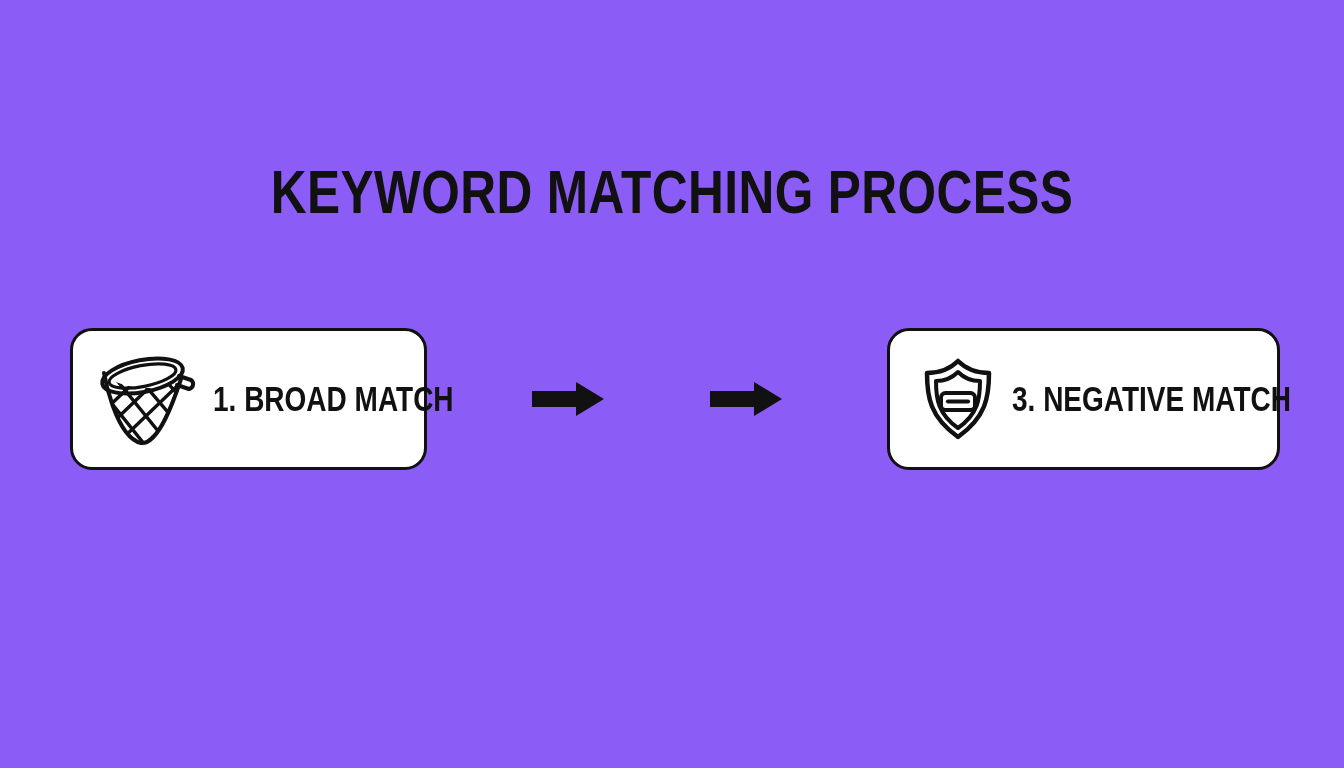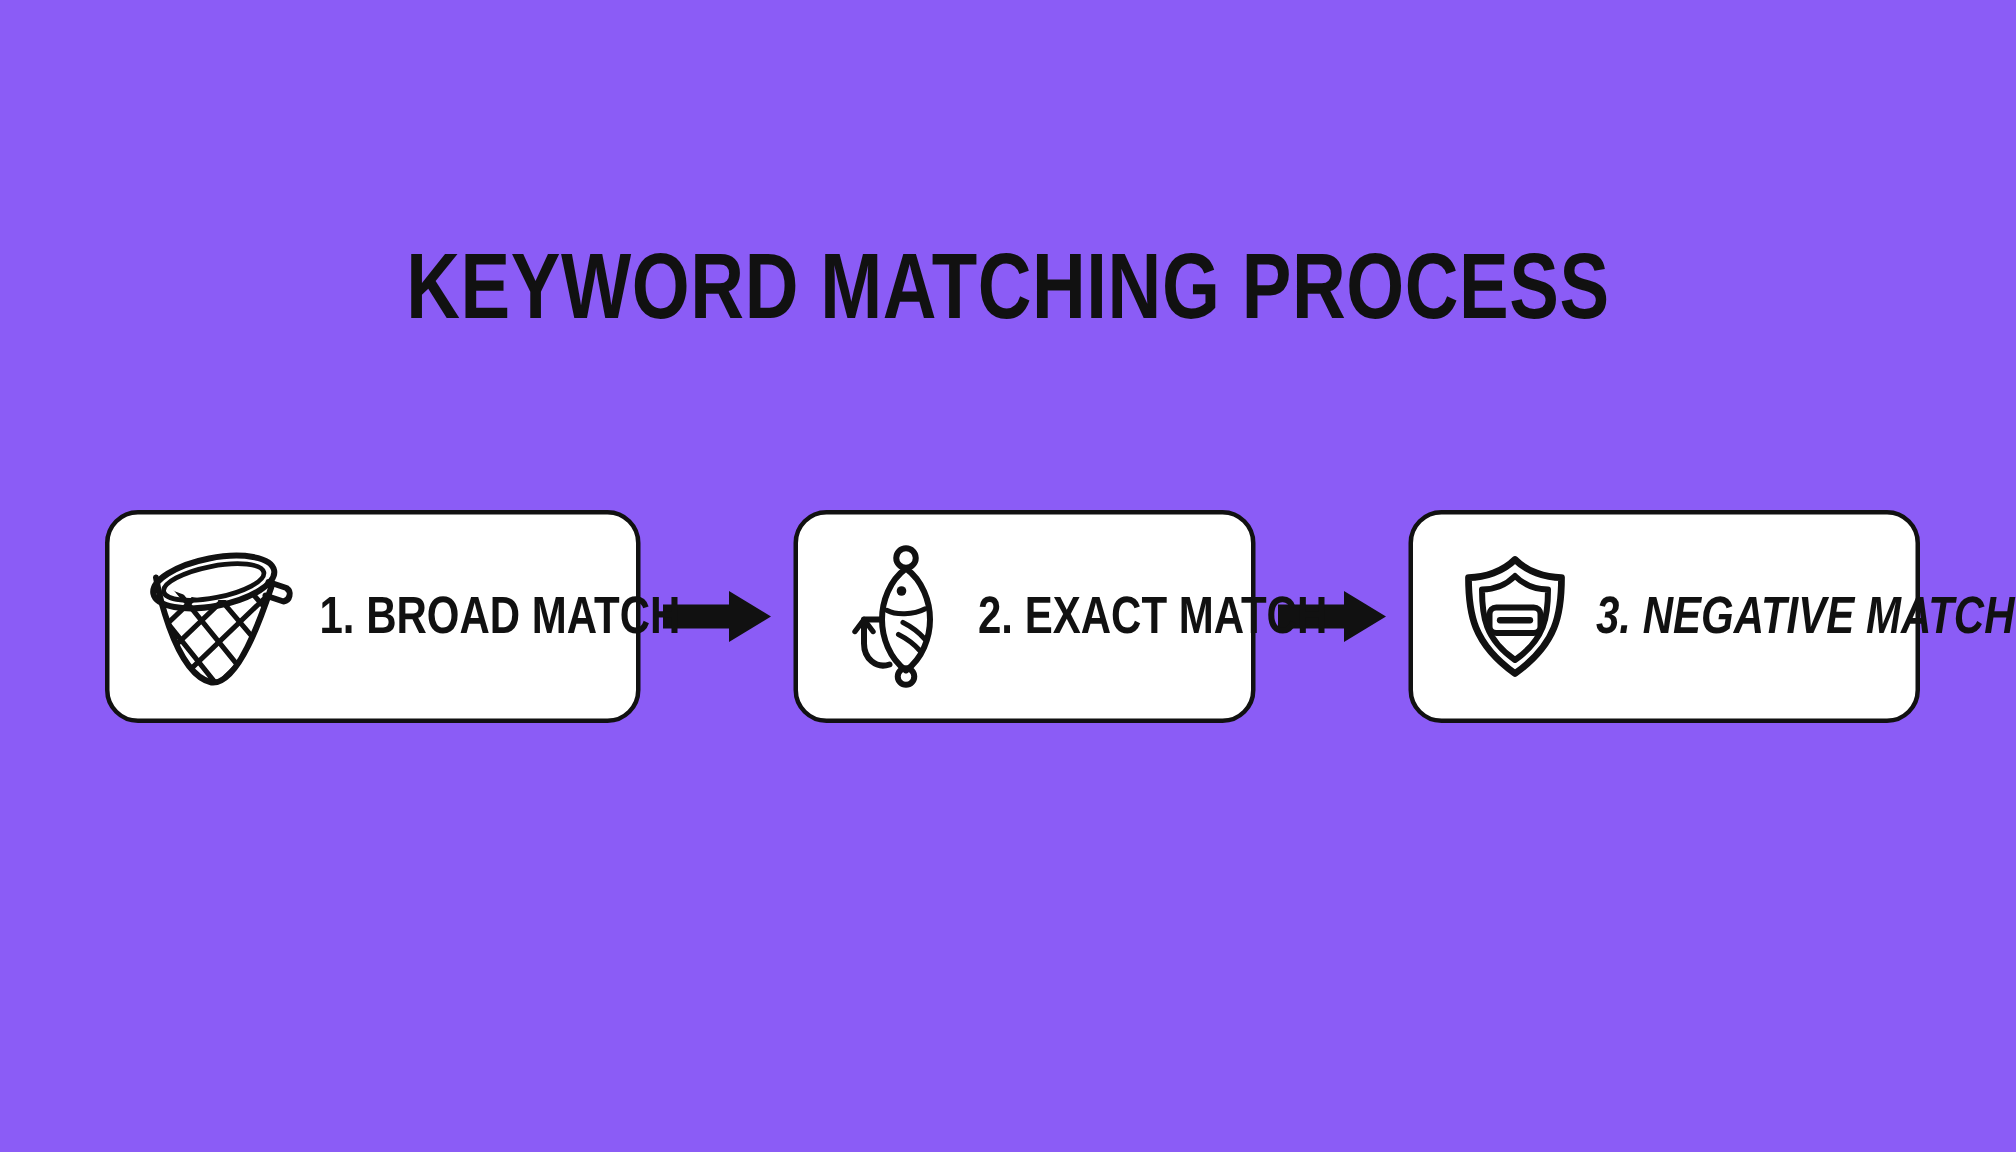--- a/index.html
+++ b/index.html
@@ -36,21 +36,21 @@
     color: #111111;
     transform: scaleX(0.80);
     transform-origin: 50% 50%;
     white-space: nowrap;
   }
 
   
   .flow {
     position: absolute;
     left: 70px;
-    top: 340px;
+    top: 328px;
     width: 1210px;
     height: 142px;
     display: flex;
     flex-direction: row;
     align-items: center;
     justify-content: space-between;
   }
 
   .card {
     box-sizing: border-box;
@@ -59,21 +59,21 @@
     border-radius: 22px;
     background: #ffffff;
     display: flex;
     flex-direction: row;
     align-items: center;
     flex: 0 0 auto;
     padding: 0 16px 0 22px;
   }
   .card-1 { width: 357px; }
   .card-2 { width: 308px; }
-  .card-3 { width: 341px; font-style: italic; }
+  .card-3 { width: 393px; }
 
   .card-icon {
     flex: 0 0 auto;
     display: flex;
     align-items: center;
     justify-content: center;
   }
   .card-1 .card-icon { width: 104px; height: 96px; }
   .card-2 .card-icon { width: 72px;  height: 96px; margin-left: 10px; }
   .card-3 .card-icon { width: 76px;  height: 84px; margin-left: 8px; }
@@ -143,45 +143,20 @@
       </div>
       <div class="card-label">1. BROAD MATCH</div>
     </div>
 
     <div class="arrow">
       <svg width="72" height="34" viewBox="0 0 72 34" xmlns="http://www.w3.org/2000/svg">
         <path d="M0 9 L44 9 L44 0 L72 17 L44 34 L44 25 L0 25 Z" fill="#111111"></path>
       </svg>
     </div>
 
-    <div class="card card-2">
-      <div class="card-icon">
-        <svg width="72" height="96" viewBox="0 0 72 96" fill="none" xmlns="http://www.w3.org/2000/svg">
-
-          <circle cx="40" cy="9" r="6.5" stroke="#111111" stroke-width="4" fill="none"></circle>
-
-          <path d="M40 16 C29 24 24 38 24 50 C24 62 29 76 40 84
-                   C51 76 56 62 56 50 C56 38 51 24 40 16 Z" stroke="#111111" stroke-width="4" fill="none" stroke-linejoin="round"></path>
-
-          <circle cx="37" cy="31" r="3.2" fill="#111111"></circle>
-
-          <path d="M27.5 44 C33 47 45 47 52.5 43" stroke="#111111" stroke-width="3.4" fill="none" stroke-linecap="round"></path>
-
-          <path d="M38 52 C44 55 49 59 52.5 63" stroke="#111111" stroke-width="3.4" fill="none" stroke-linecap="round"></path>
-          <path d="M35 60 C41 63 46 67 49.5 71" stroke="#111111" stroke-width="3.4" fill="none" stroke-linecap="round"></path>
-
-          <circle cx="40" cy="88" r="5.5" stroke="#111111" stroke-width="4" fill="none"></circle>
-
-          <path d="M24 50 L12 50 L12 66 C12 76 20 83 29 80" stroke="#111111" stroke-width="4" fill="none" stroke-linecap="round" stroke-linejoin="round"></path>
-
-          <path d="M12 50 L6 58 M12 50 L18 58" stroke="#111111" stroke-width="3.6" fill="none" stroke-linecap="round"></path>
-        </svg>
-      </div>
-      <div class="card-label">2. EXACT MATCH</div>
-    </div>
 
     <div class="arrow">
       <svg width="72" height="34" viewBox="0 0 72 34" xmlns="http://www.w3.org/2000/svg">
         <path d="M0 9 L44 9 L44 0 L72 17 L44 34 L44 25 L0 25 Z" fill="#111111"></path>
       </svg>
     </div>
 
     <div class="card card-3">
       <div class="card-icon">
         <svg width="76" height="84" viewBox="0 0 76 84" fill="none" xmlns="http://www.w3.org/2000/svg">

